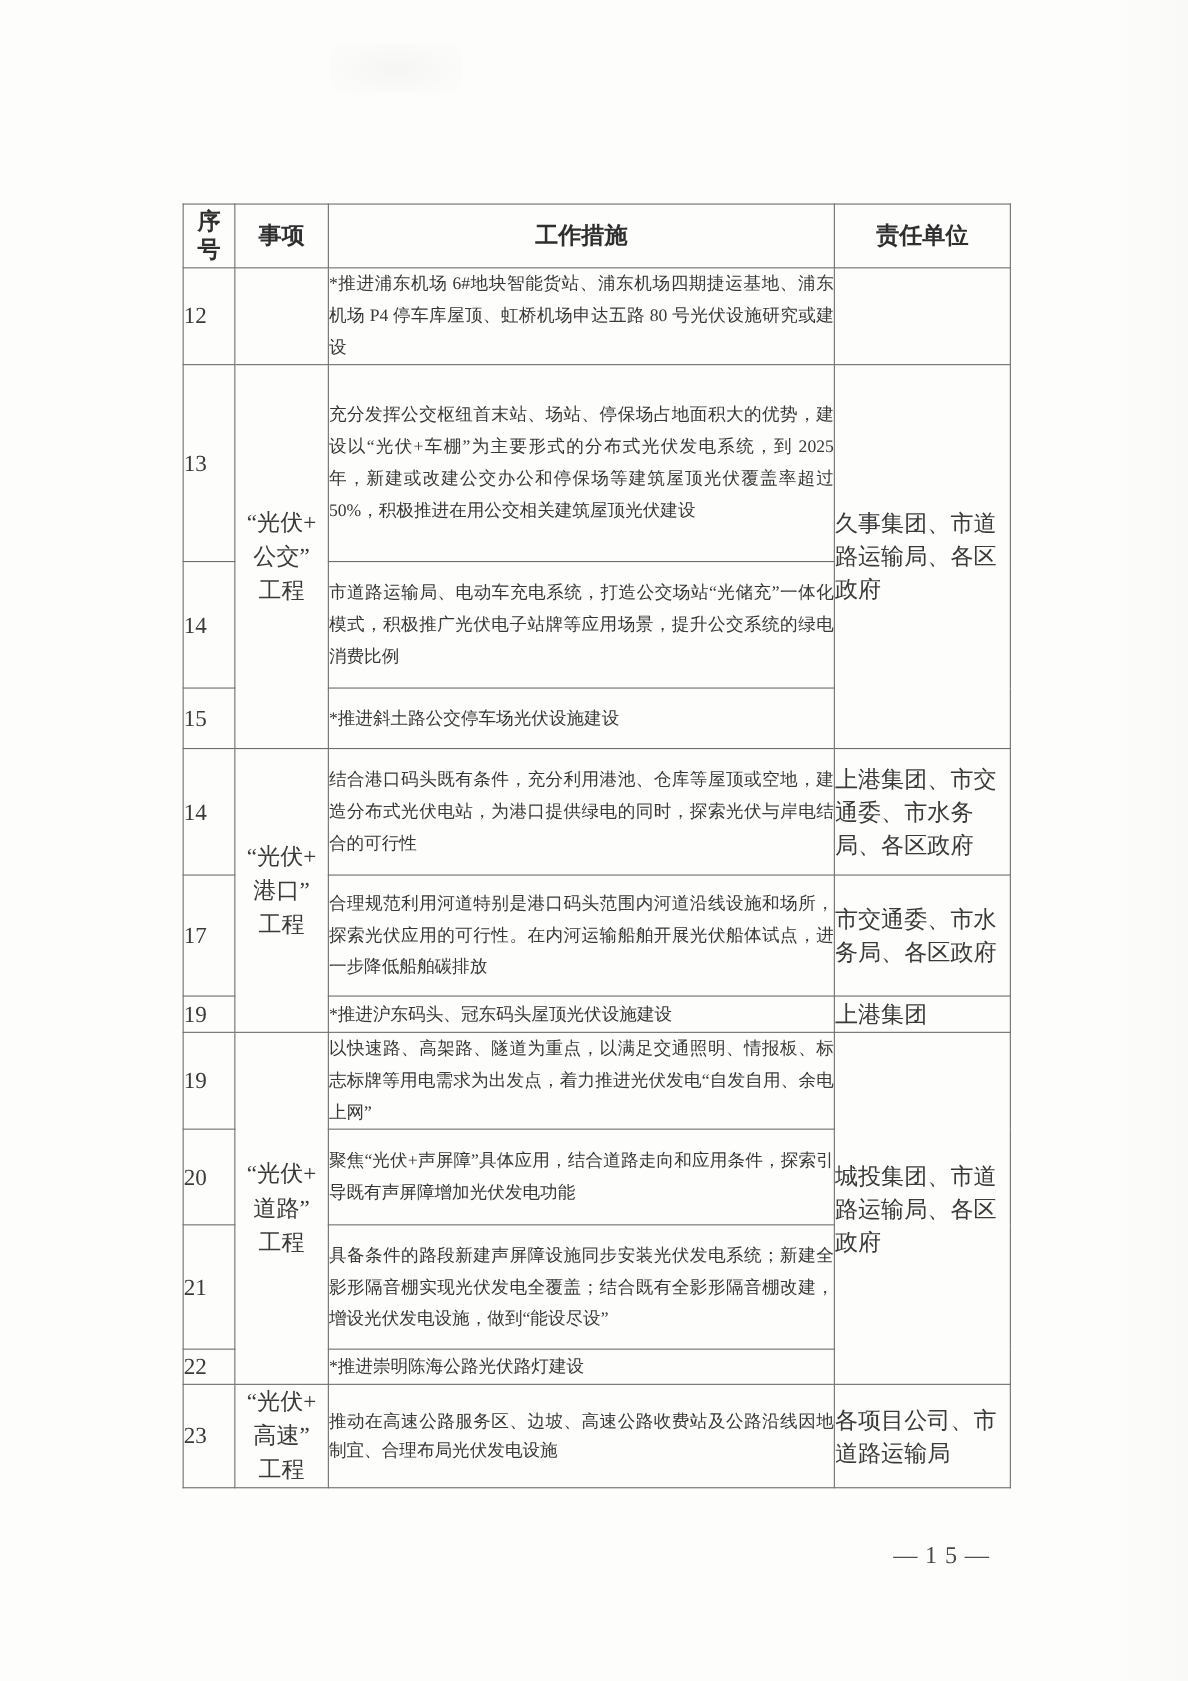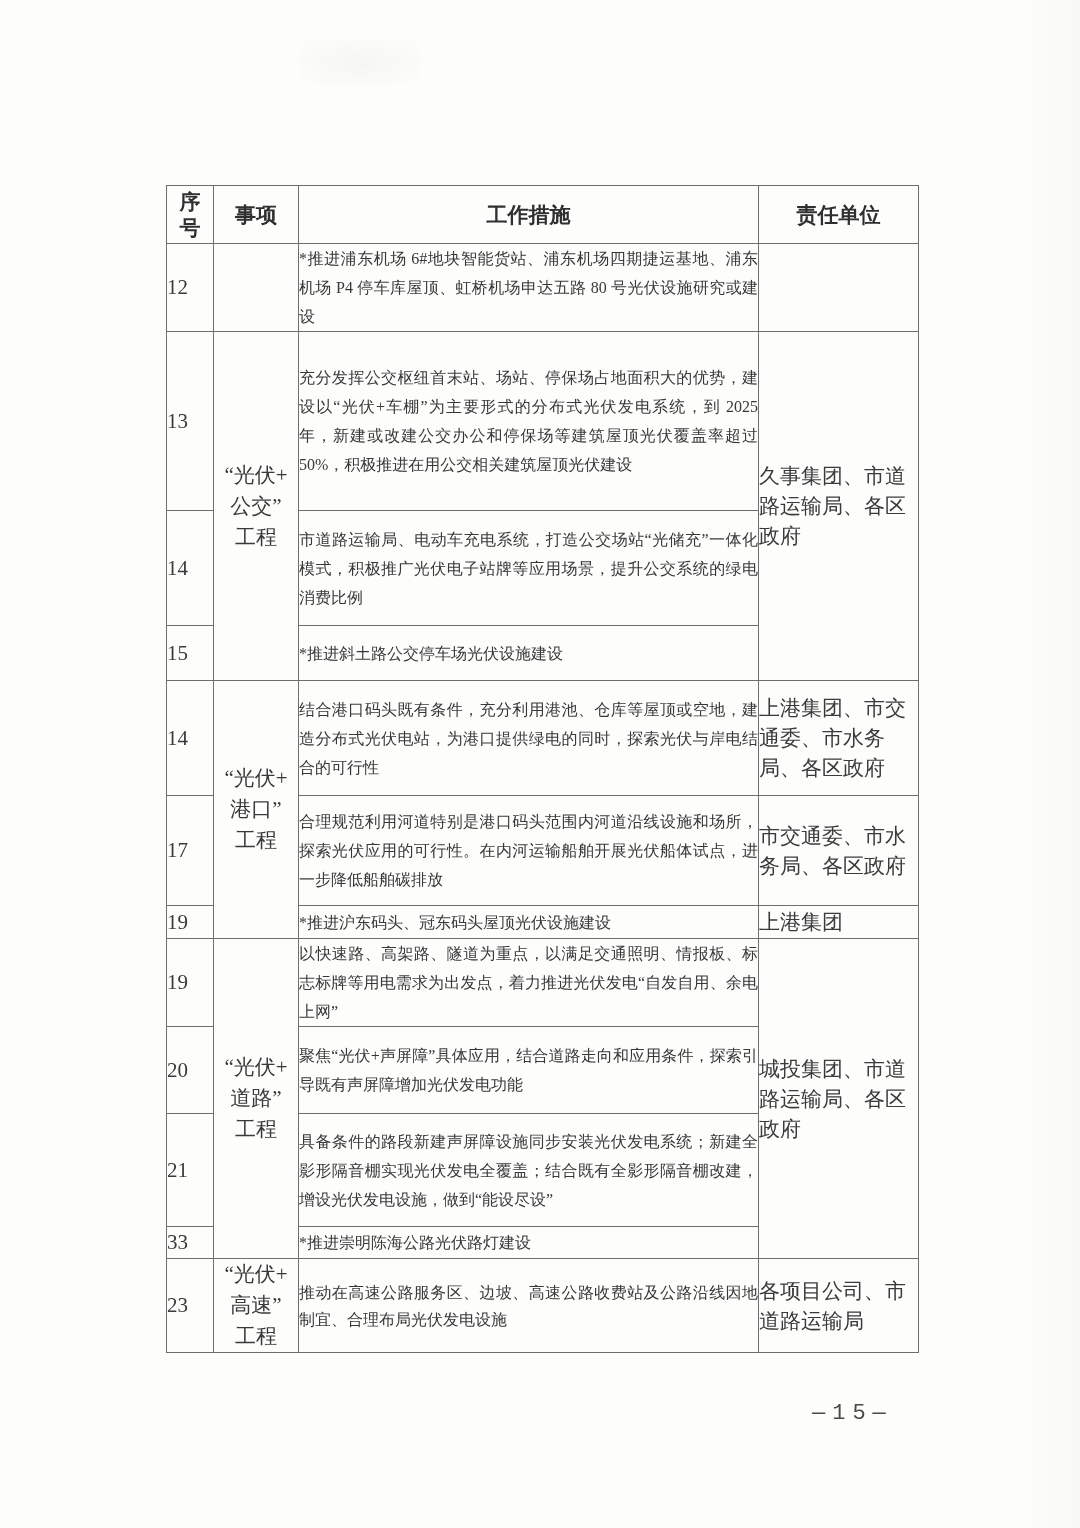--- a/index.html
+++ b/index.html
@@ -57,21 +57,21 @@
   tr.rh110 { height:110px; }
   tr.rh33  { height:33px; }
   tr.rh85  { height:85px; }
   tr.rh87  { height:87px; }
   tr.rh113 { height:113px; }
   tr.rh32  { height:32px; }
   td.measure.tight { line-height:27px; }
   .page-number {
     position:absolute; left:812px; top:1401px;
     font-size:22px; letter-spacing:7px; color:#4a4a4a;
-    font-family:Liberation Mono, monospace;
+    font-family:Liberation Serif, serif;
   }
 </style>
 </head>
 <body>
 
 <div class="scan-artifact"></div>
 <div class="scan-shade-right"></div>
 
 <table class="measures">
   <colgroup>
@@ -150,21 +150,21 @@
     </tr>
     <tr class="rh87">
       <td class="no">20</td>
       <td class="measure">聚焦“光伏+声屏障”具体应用，结合道路走向和应用条件，探索引导既有声屏障增加光伏发电功能</td>
     </tr>
     <tr class="rh113">
       <td class="no">21</td>
       <td class="measure">具备条件的路段新建声屏障设施同步安装光伏发电系统；新建全影形隔音棚实现光伏发电全覆盖；结合既有全影形隔音棚改建，增设光伏发电设施，做到“能设尽设”</td>
     </tr>
     <tr class="rh32">
-      <td class="no">33</td>
+      <td class="no">22</td>
       <td class="measure">*推进崇明陈海公路光伏路灯建设</td>
     </tr>
 
     <tr class="rh87">
       <td class="no">23</td>
       <td class="item">
         <span class="iline">“光伏+</span>
         <span class="iline">高速”</span>
         <span class="iline">工程</span>
       </td>

